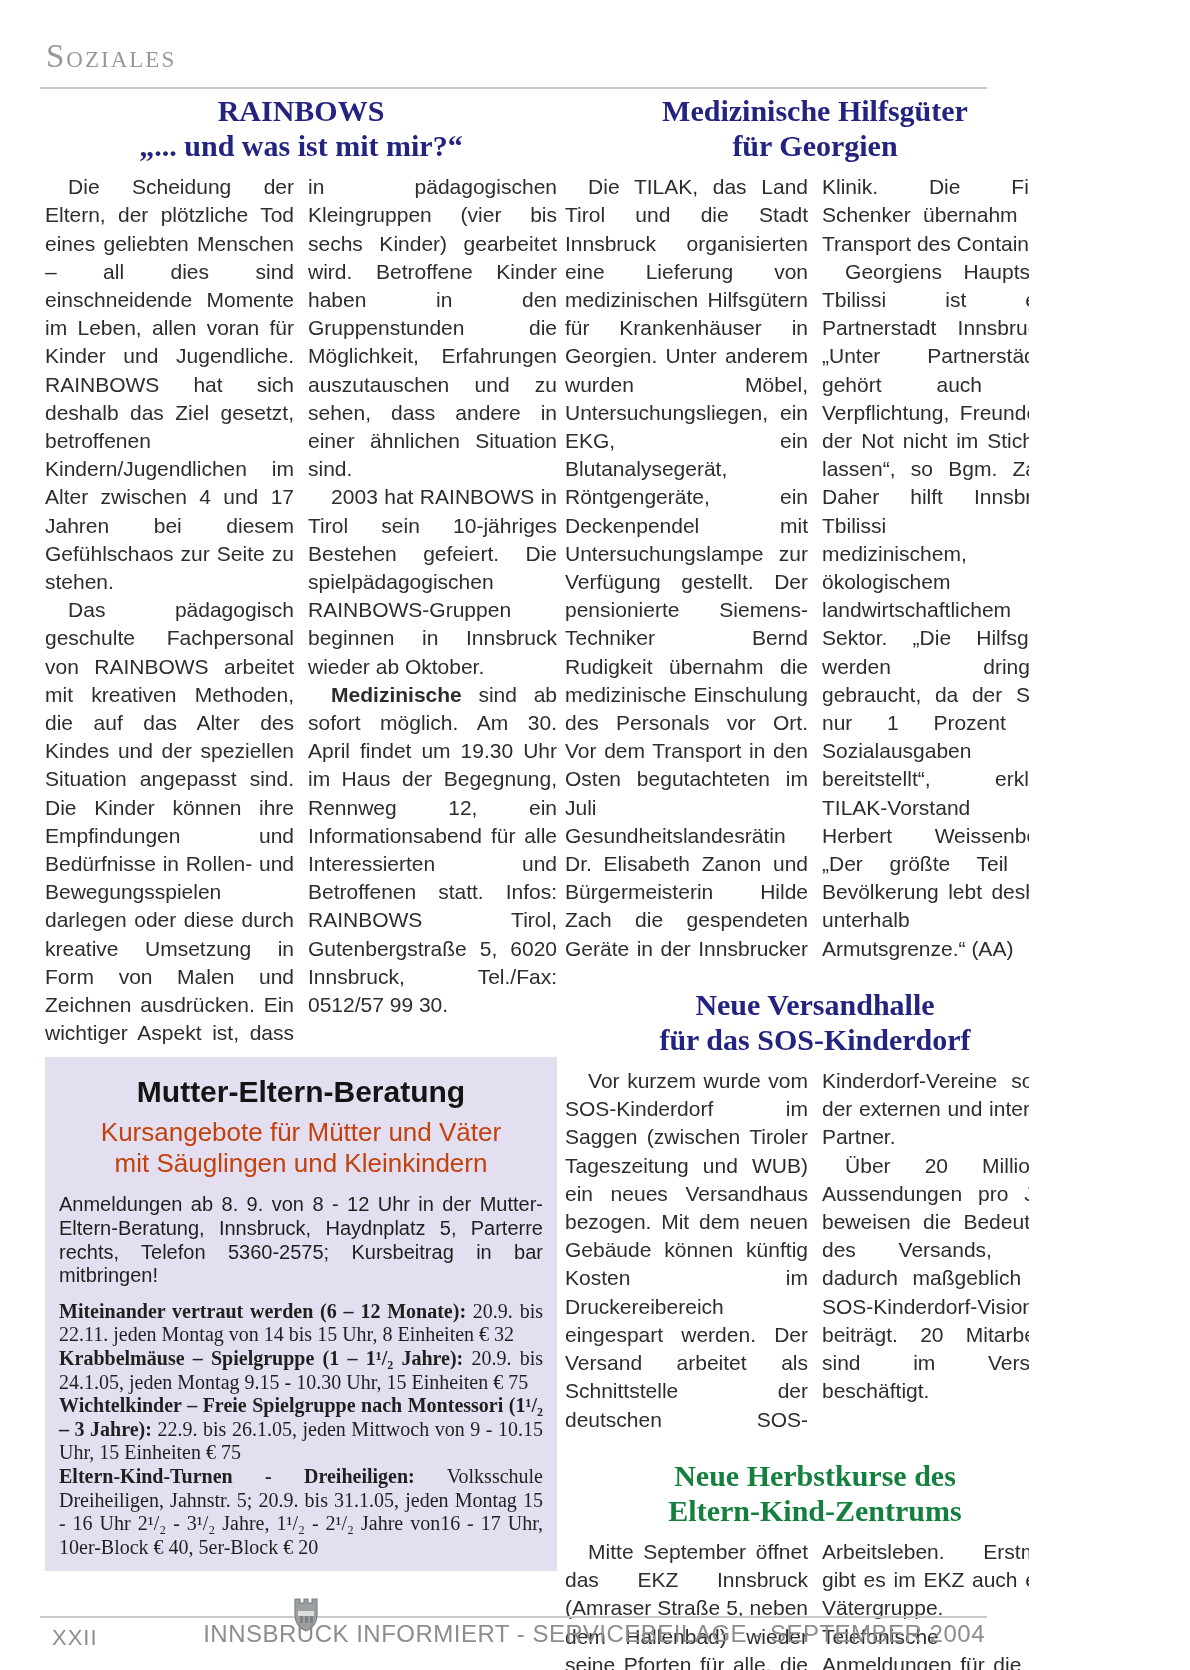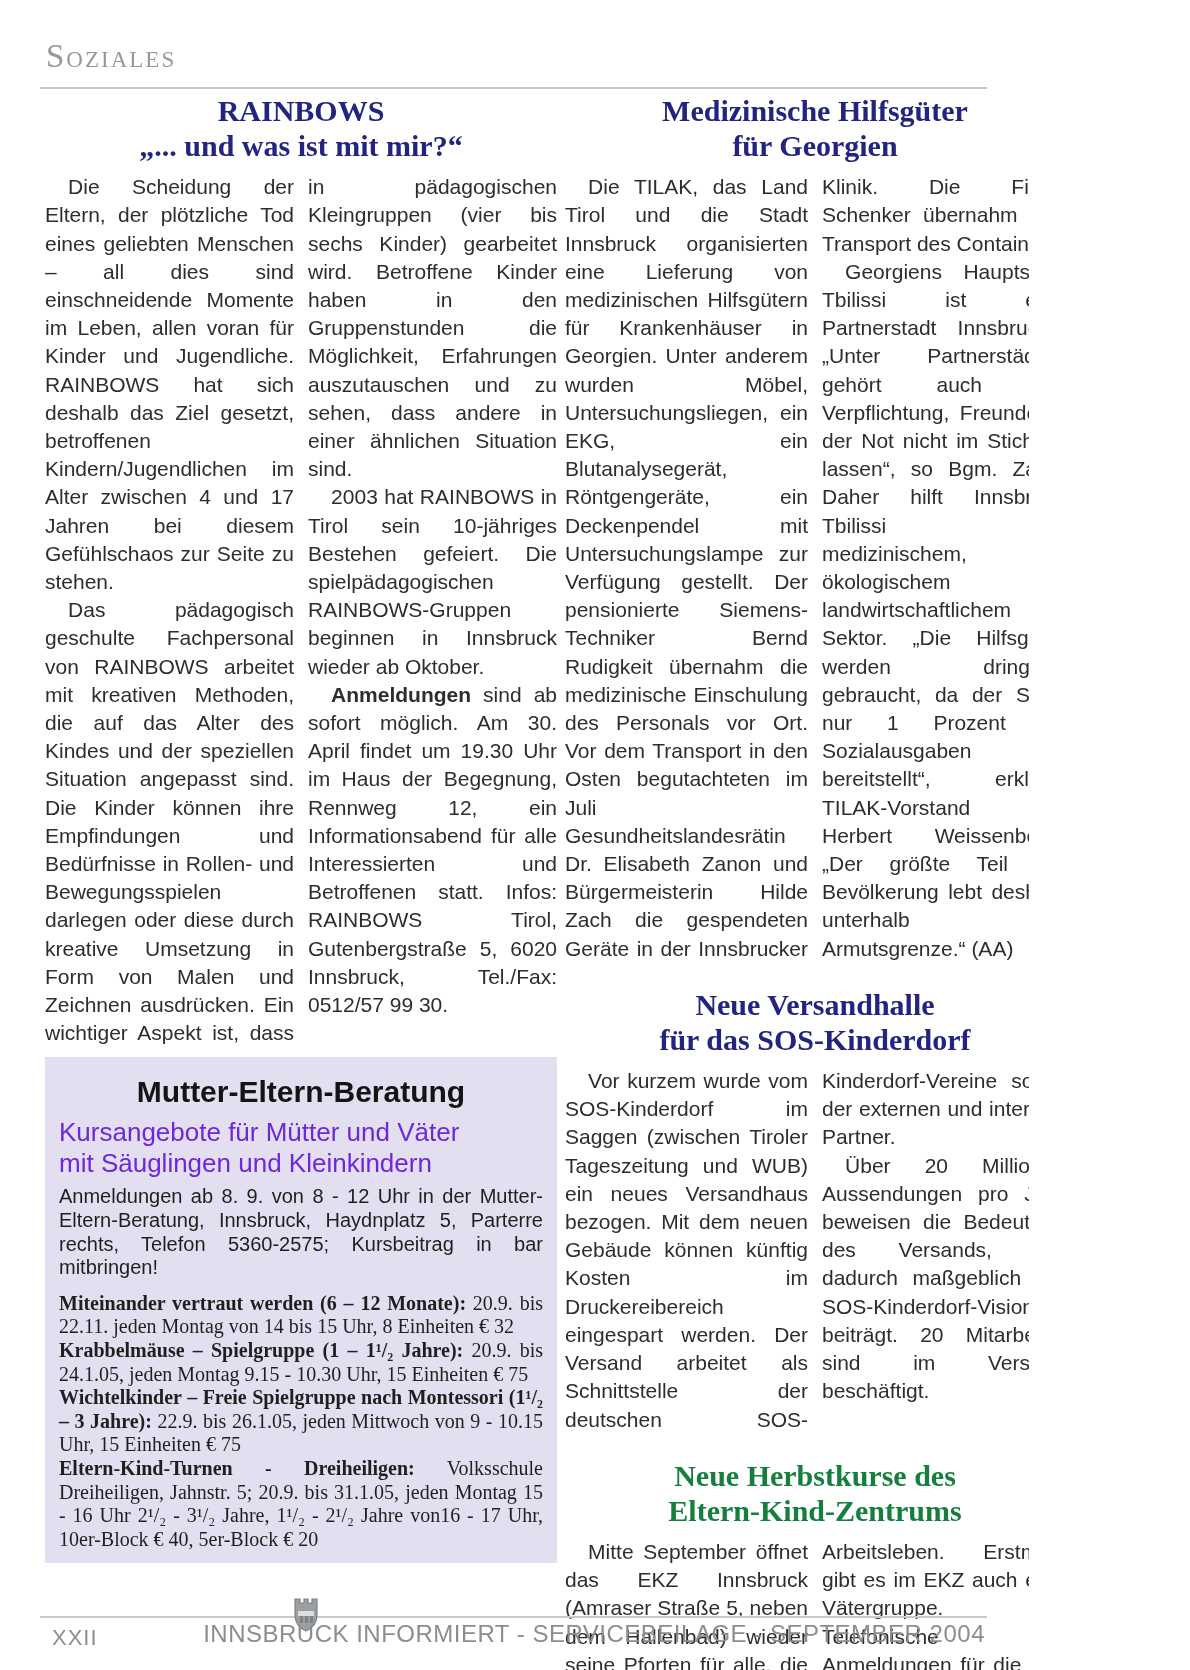--- a/index.html
+++ b/index.html
@@ -40,22 +40,22 @@
   
   .purple-box {
     margin-top:10px; background:#e4dff0; padding:14px 14px 12px 14px;
     box-sizing:border-box;
   }
   .box-title {
     font-size:30px; font-weight:bold; color:#141414;
     text-align:center; margin:4px 0 8px 0;
   }
   .box-subtitle {
-    font-size:26px; color:#6d28d9; 
-    line-height:31px; margin:0 0 6px 0; white-space:pre-line;
+    font-size:26px; color:#c2410c; text-align:center;
+    line-height:31px; margin:0 0 14px 0; white-space:pre-line;
   }
   .box-text { font-size:20px; line-height:23.6px; text-align:justify; color:#1f1f1f; hyphens:auto; }
   .box-intro { margin:0 0 12px 0; }
   .courses p { margin:0;font-family:Liberation Serif, serif; }
 
   
   .bottom-rule {
     position:absolute; left:40px; right:42px; top:1608px; height:0;
     border:none; border-top:2px solid #c9c9c9;
   }
@@ -79,21 +79,21 @@
 
   <div class="half left">
 
     <article class="art">
       <h1 class="art-title">RAINBOWS
 „... und was ist mit mir?“</h1>
       <div class="body">
         <p>Die Scheidung der Eltern, der plötzliche Tod eines geliebten Menschen – all dies sind einschneidende Momente im Leben, allen voran für Kinder und Jugendliche. RAINBOWS hat sich deshalb das Ziel gesetzt, betroffenen Kindern/Jugendlichen im Alter zwischen 4 und 17 Jahren bei diesem Gefühlschaos zur Seite zu stehen.</p>
         <p>Das pädagogisch geschulte Fachpersonal von RAINBOWS arbeitet mit kreativen Methoden, die auf das Alter des Kindes und der speziellen Situation angepasst sind. Die Kinder können ihre Empfindungen und Bedürfnisse in Rollen- und Bewegungsspielen darlegen oder diese durch kreative Umsetzung in Form von Malen und Zeichnen ausdrücken. Ein wichtiger Aspekt ist, dass in pädagogischen Kleingruppen (vier bis sechs Kinder) gearbeitet wird. Betroffene Kinder haben in den Gruppenstunden die Möglichkeit, Erfahrungen auszutauschen und zu sehen, dass andere in einer ähnlichen Situation sind.</p>
         <p>2003 hat RAINBOWS in Tirol sein 10-jähriges Bestehen gefeiert. Die spielpädagogischen RAINBOWS-Gruppen beginnen in Innsbruck wieder ab Oktober.</p>
-        <p><b>Anmeldungen</b><span> sind ab sofort möglich. Am 30. April findet um 19.30 Uhr im Haus der Begegnung, Rennweg 12, ein Informationsabend für alle Interessierten und Betroffenen statt. Infos: RAINBOWS Tirol, Gutenbergstraße 5, 6020 Innsbruck, Tel./Fax: 0512/57 99 30.</span></p>
+        <p><b>Medizinische</b><span> sind ab sofort möglich. Am 30. April findet um 19.30 Uhr im Haus der Begegnung, Rennweg 12, ein Informationsabend für alle Interessierten und Betroffenen statt. Infos: RAINBOWS Tirol, Gutenbergstraße 5, 6020 Innsbruck, Tel./Fax: 0512/57 99 30.</span></p>
       </div>
     </article>
 
     <aside class="purple-box">
       <h2 class="box-title">Mutter-Eltern-Beratung</h2>
       <p class="box-subtitle">Kursangebote für Mütter und Väter
 mit Säuglingen und Kleinkindern</p>
       <p class="box-text box-intro">Anmeldungen ab 8. 9. von 8 - 12 Uhr in der Mutter-Eltern-Beratung, Innsbruck, Haydnplatz 5, Parterre rechts, Telefon 5360-2575; Kursbeitrag in bar mitbringen!</p>
       <div class="box-text courses">
         <p><b>Miteinander vertraut werden (6 – 12 Monate):</b><span> 20.9. bis 22.11. jeden Montag von 14 bis 15 Uhr, 8 Einheiten € 32</span></p>

